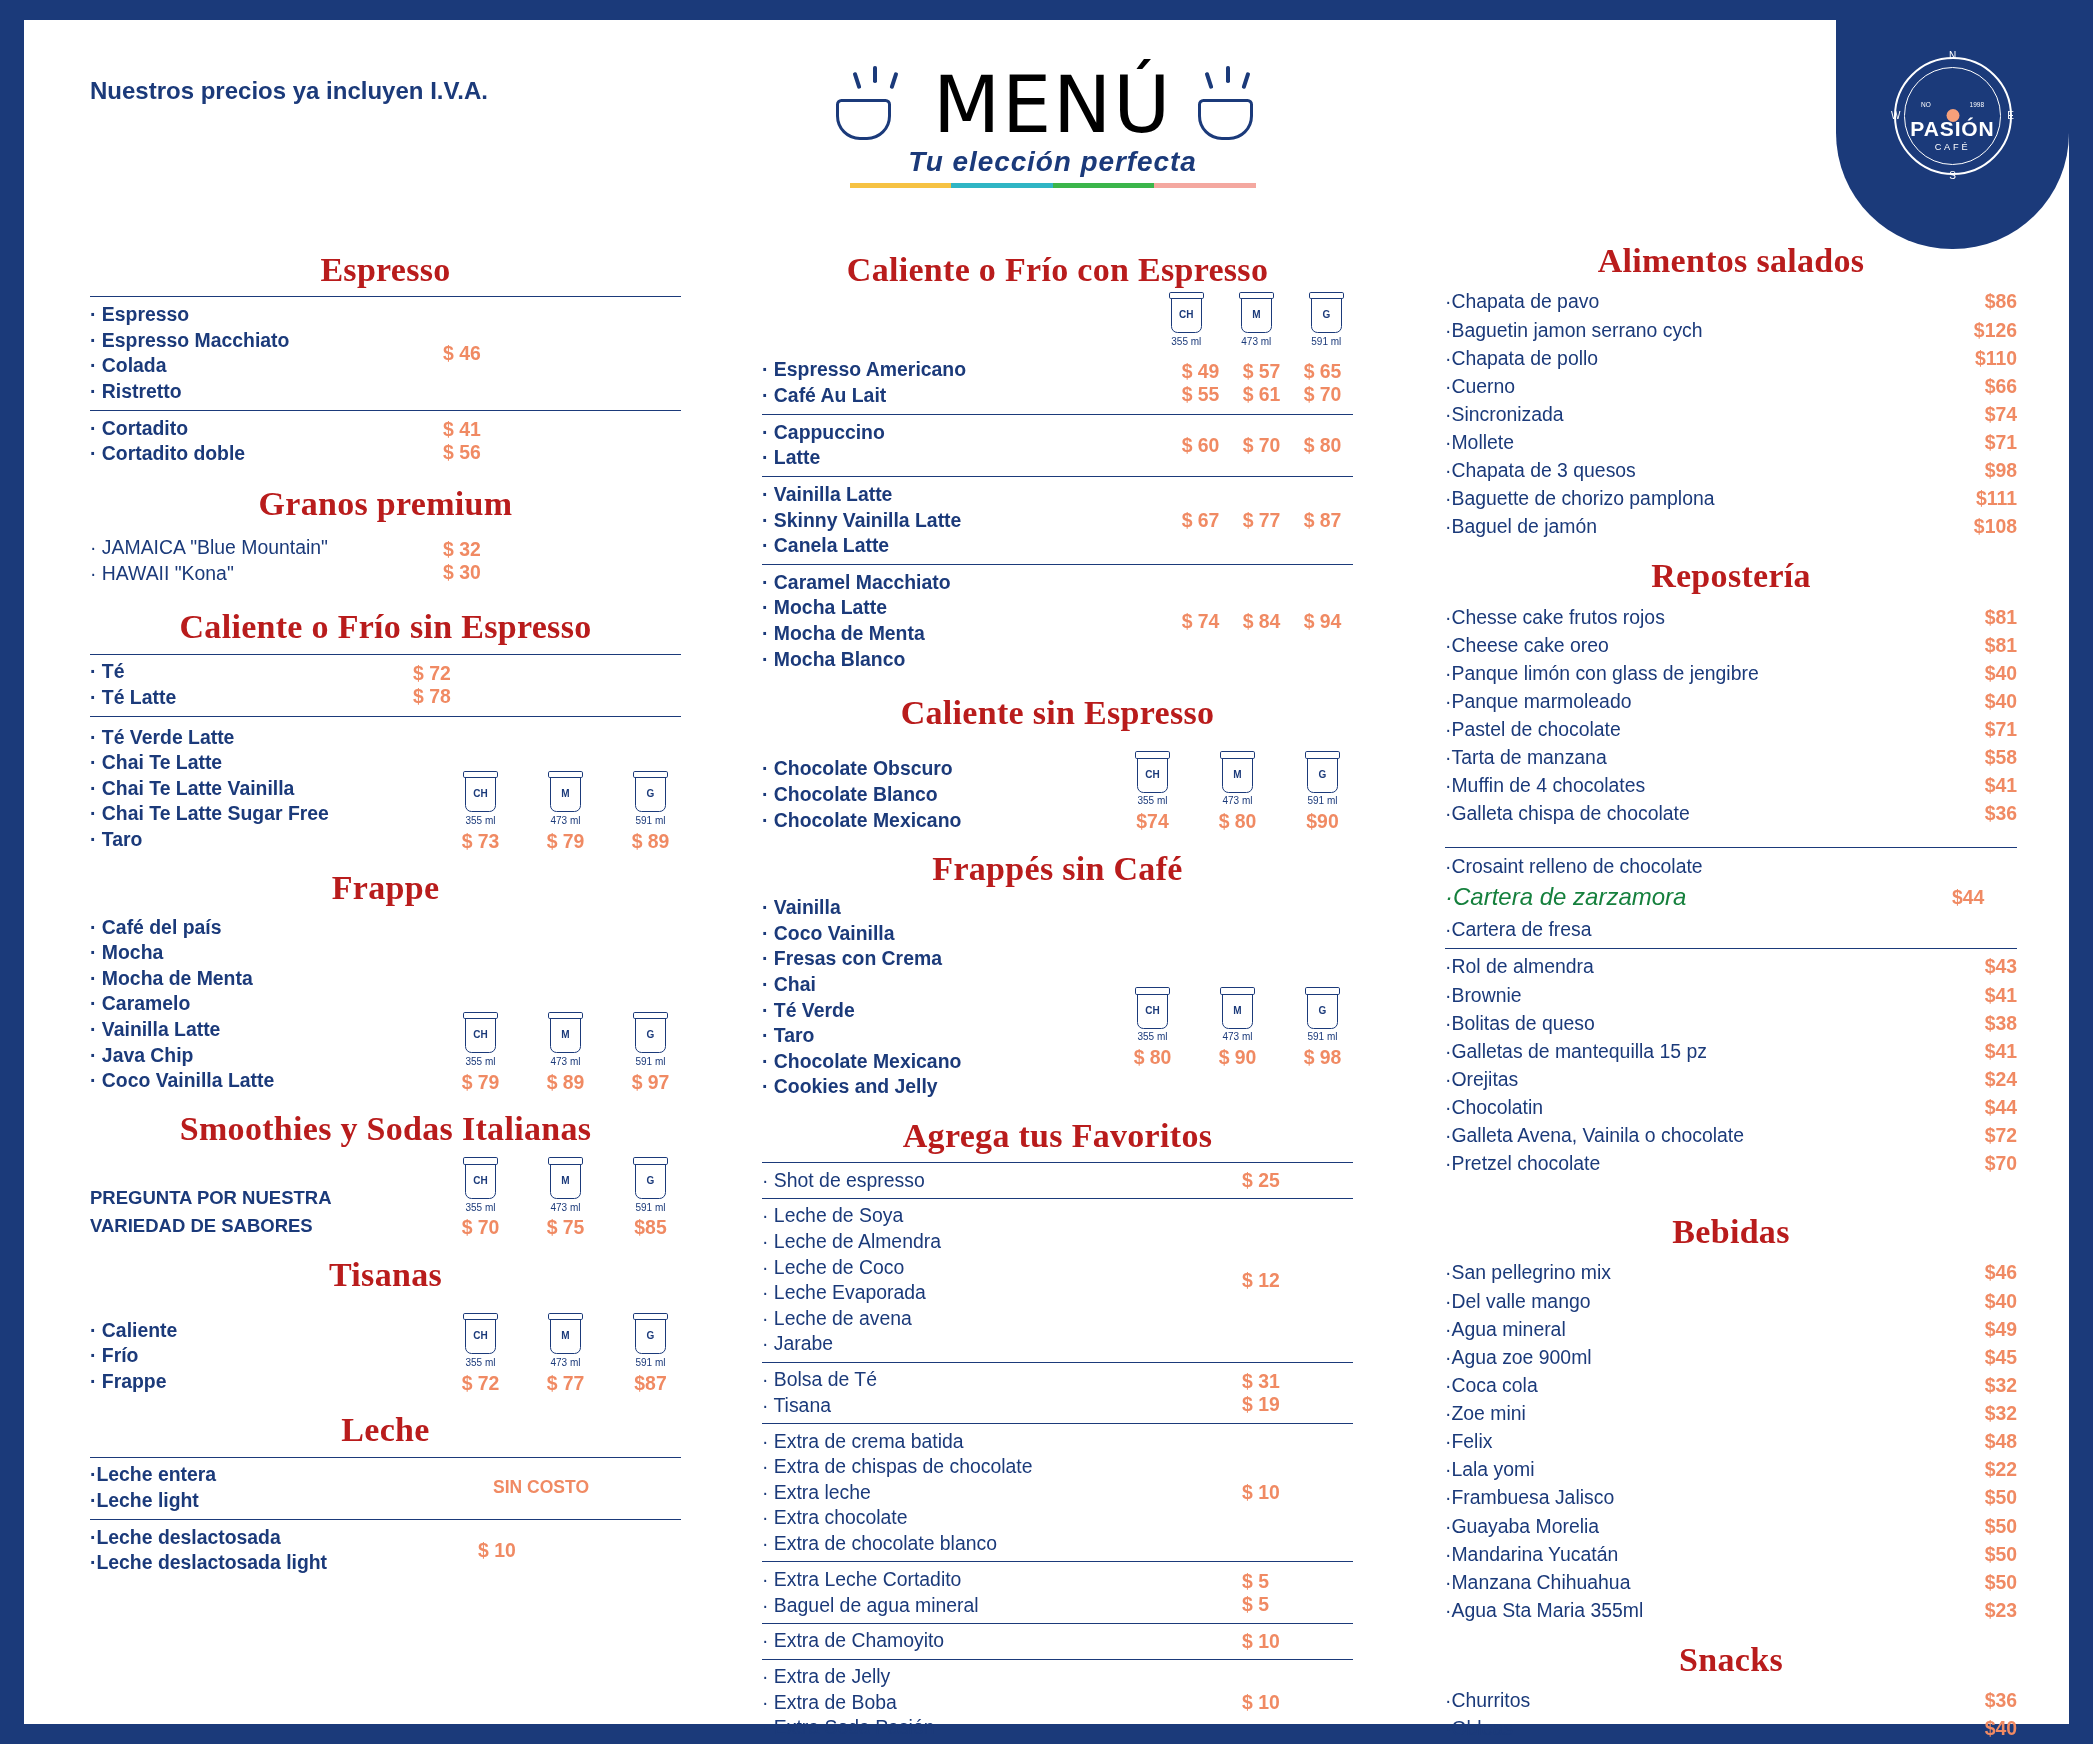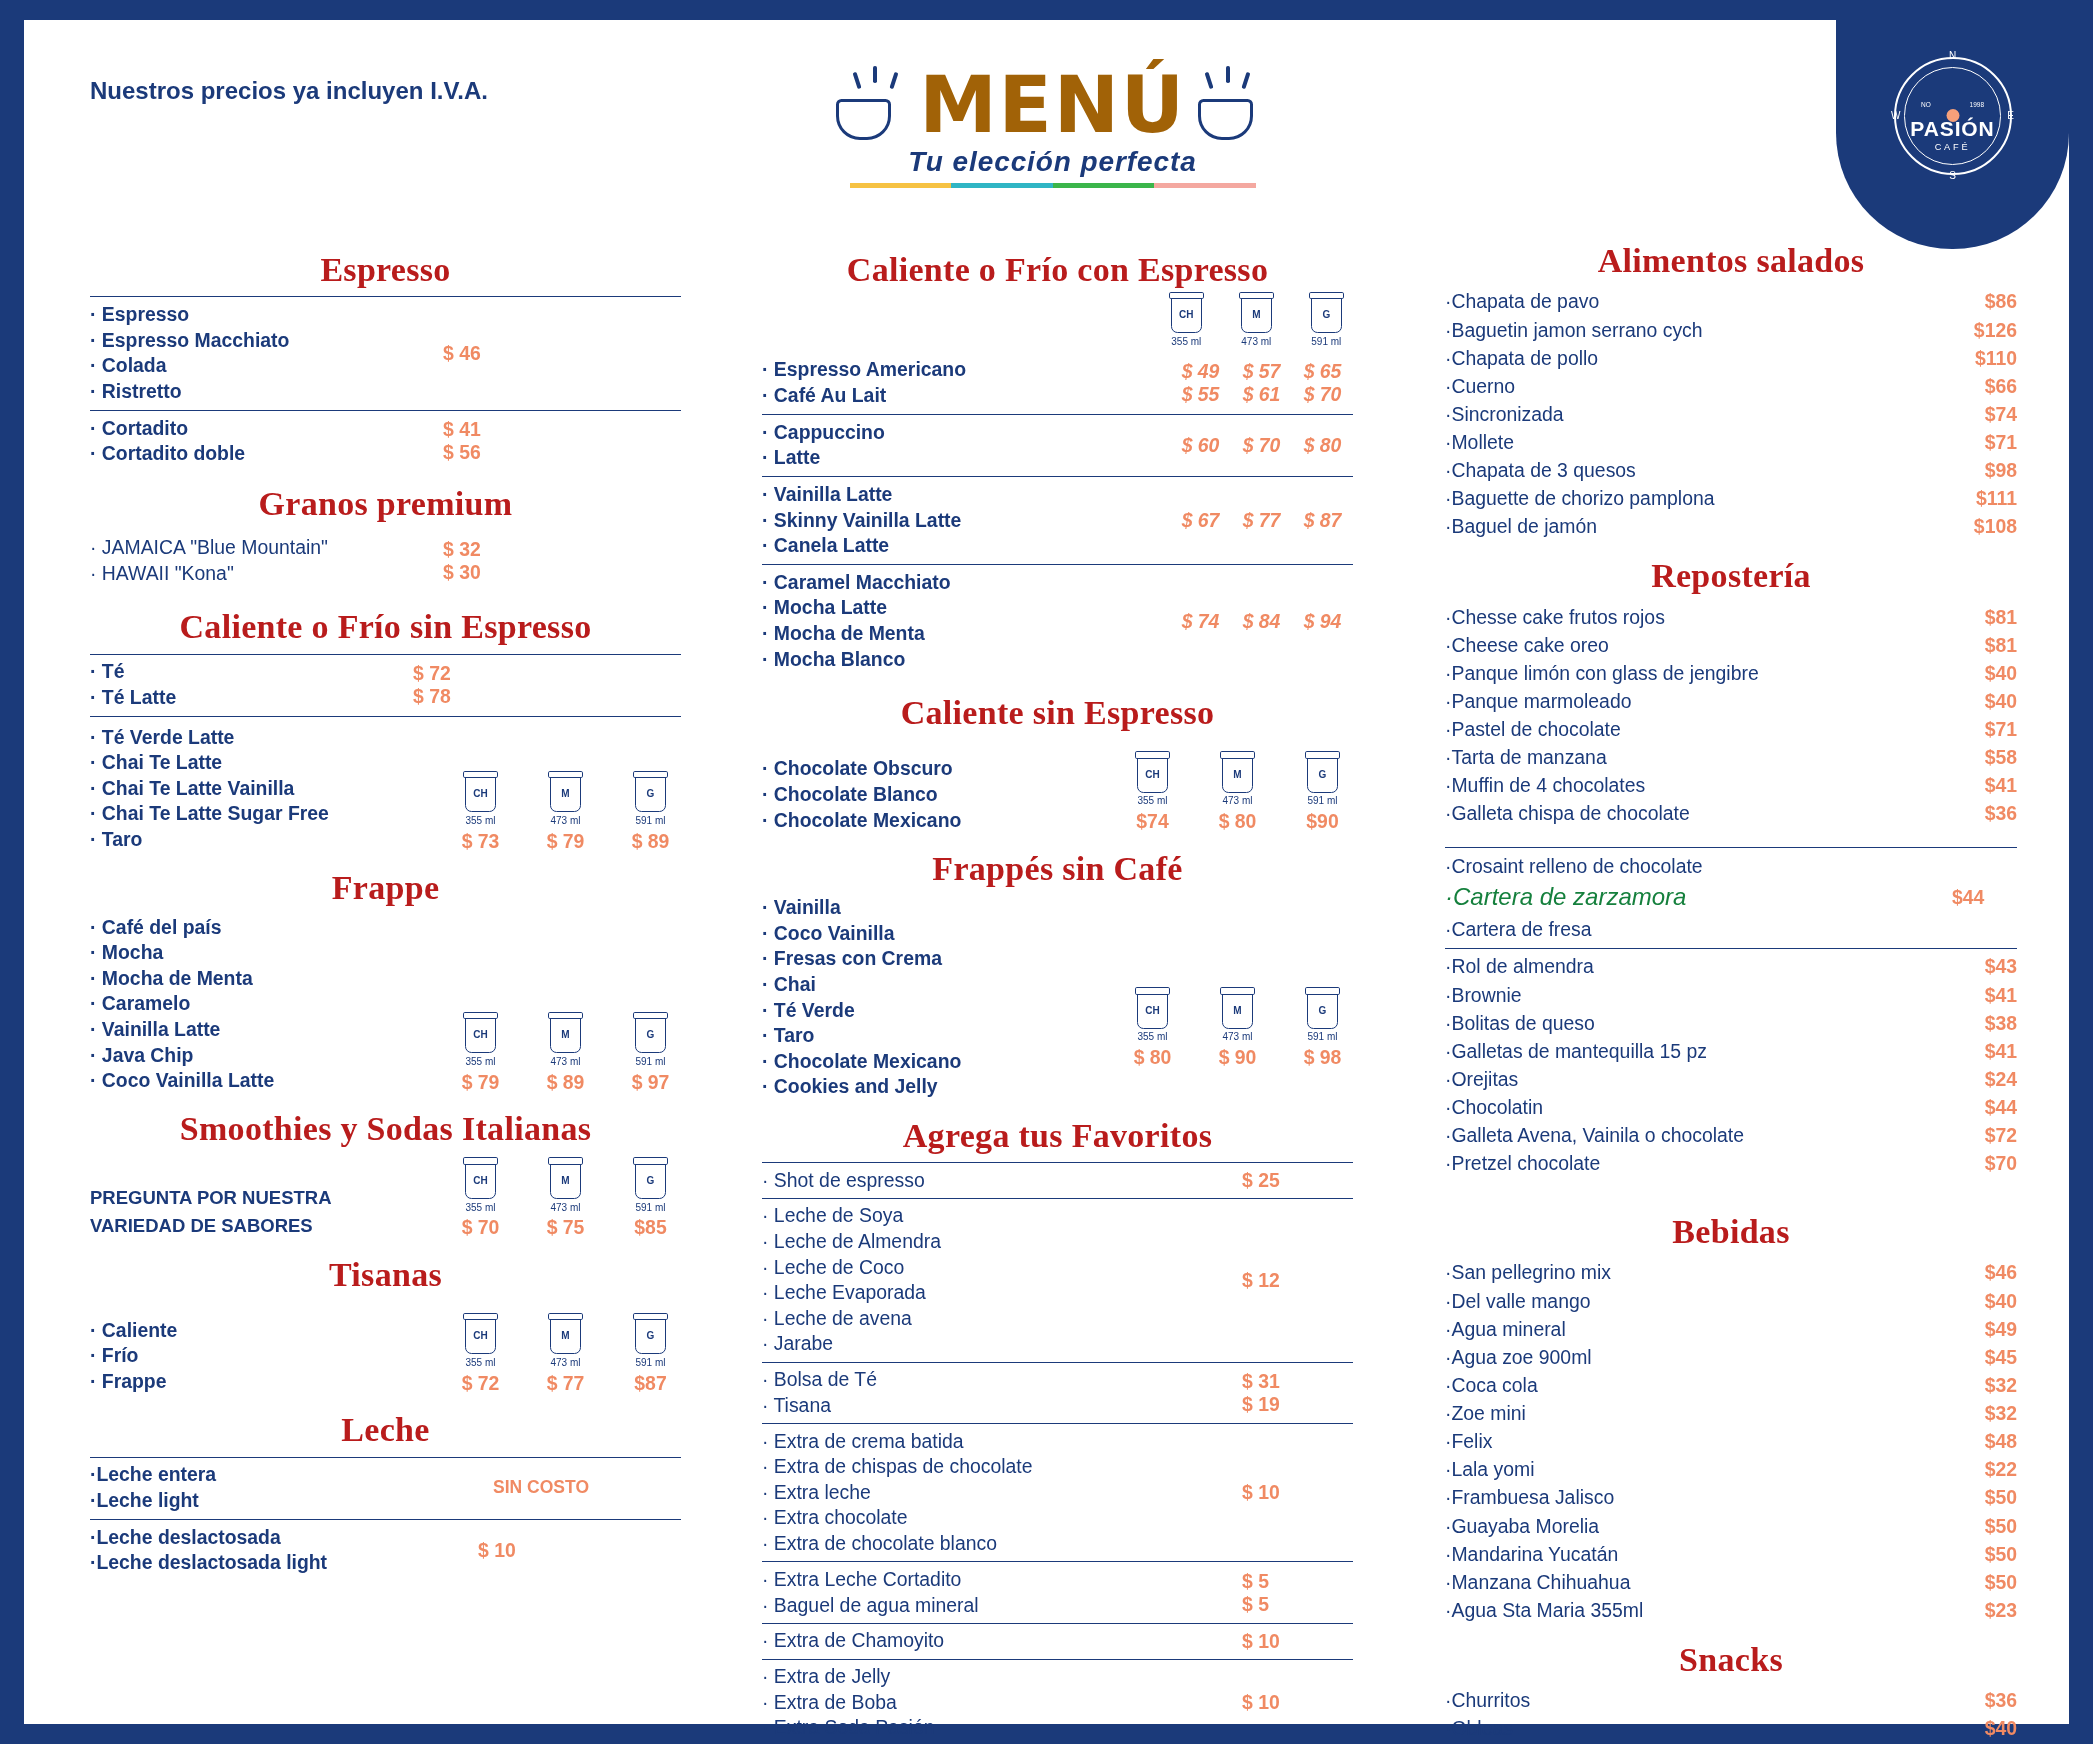--- a/index.html
+++ b/index.html
@@ -60,21 +60,21 @@
   
   .iva {
     position:absolute; left:66px; top:57px;
     color:#1b3a7a; font-size:24px; font-weight:bold;
   }
   .menuword {
     position:absolute; left:798px; top:46px; width:461px; text-align:center;
   }
   .menuword .mtitle {
     font-family:"DejaVu Sans", sans-serif;
-    font-size:78px; font-weight:bold; color:#a16207;
+    font-size:78px; font-weight:normal; color:#000000;
     letter-spacing:1.8px; line-height:1;
   }
   .menuword .msub {
     font-size:28px; color:#1b3a7a; font-style:italic; font-weight:bold;
     margin-top:1.8px; letter-spacing:0.9px;
   }
   .menuword .bars { margin-top:5.5px; display:flex; height:4.6px; width:406px; margin-left:auto; margin-right:auto;}
   .menuword .bars i { flex:1; display:block; }
   .cupdeco {
     position:absolute; width:55px; height:41px; border:3.7px solid #1b3a7a;
@@ -113,21 +113,21 @@
   .items { flex:1; }
   .item {
     color:#1b3a7a; font-size:19.4px; line-height:1.32; white-space:nowrap;
     font-weight:600;
   }
   .item.thin { font-weight:normal; }
   .price {
     color:#f08a63; font-size:19.4px; font-weight:600; text-align:left;
     min-width:83px;
   }
-  .prices3 { display:flex;font-style:italic; }
+  .prices3 { display:flex; }
   .prices3 .p { width:61px; text-align:center; color:#f08a63; font-size:19.4px; font-weight:600; }
 
   
   .cups { display:flex; justify-content:flex-end; gap:24px; margin-bottom:1.8px; }
   .cupbox { width:46px; text-align:center; }
   .cup {
     width:31px; height:37px; margin:0 auto;
     border:1.8px solid #1b3a7a;
     border-radius:2.8px 2.8px 6.5px 6.5px;
     position:relative;

